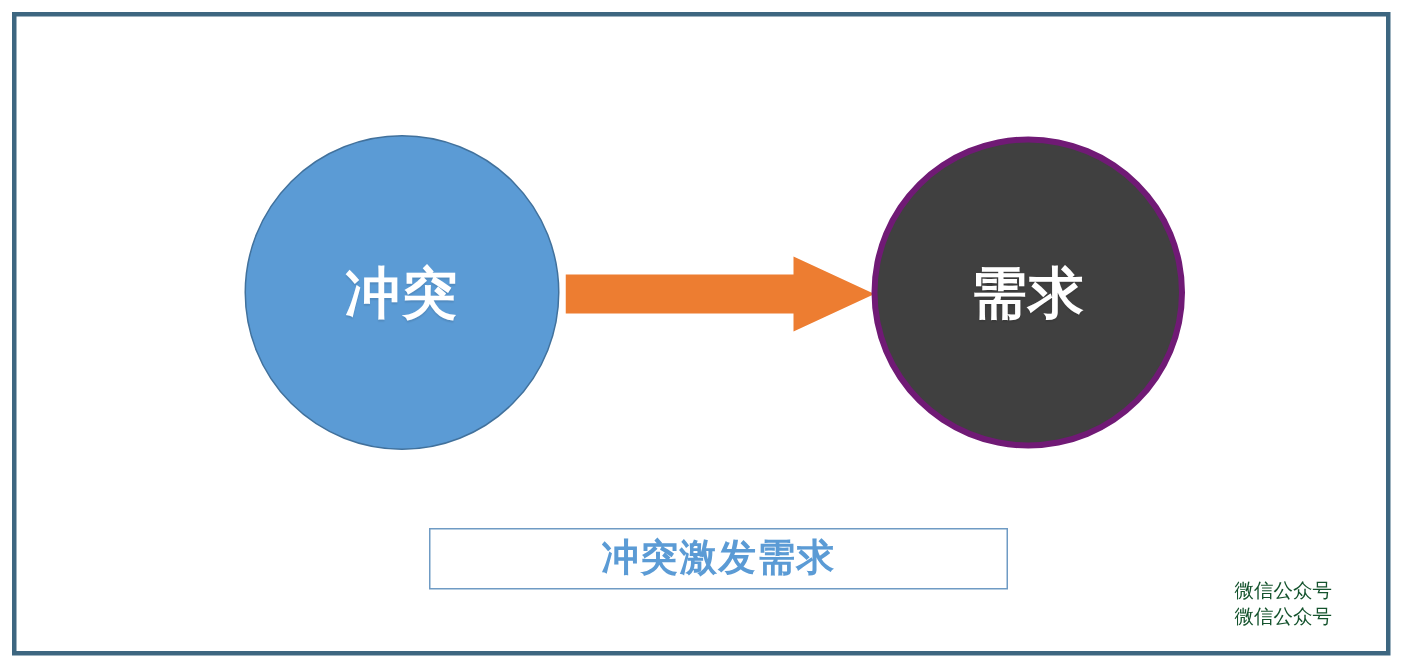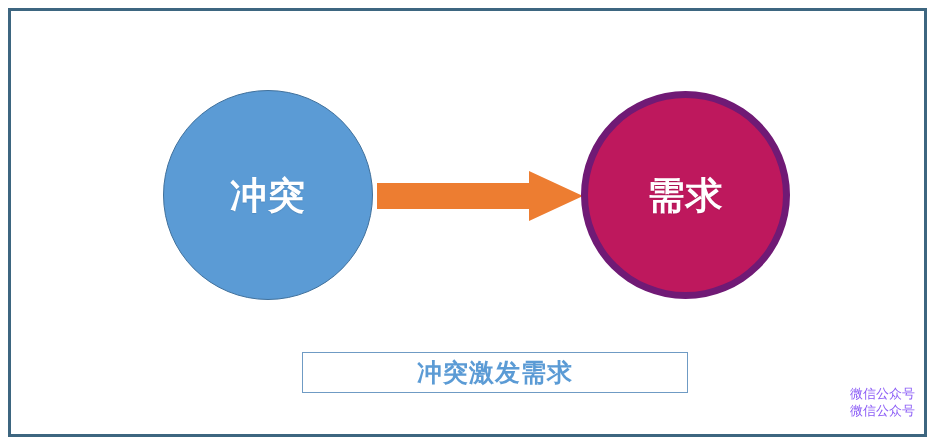--- a/index.html
+++ b/index.html
@@ -49,22 +49,22 @@
     height: 210px;
     background: #5B9BD5;
     border: 1px solid #41719C;
   }
 
   #circle-demand {
     left: 570px;
     top: 80px;
     width: 209px;
     height: 208px;
-    background: #be185d;
-    border: 7px solid #701a75;
+    background: #404040;
+    border: 4px solid #701a75;
   }
 
   .circle-label {
     color: #ffffff;
     font-size: 37px;
     font-weight: bold;
     letter-spacing: 1px;
     line-height: 1;
     user-select: none;
     text-shadow: 0 1px 1px rgba(0,0,0,0.10);
@@ -76,21 +76,21 @@
     left: 366px;
     top: 157px;
     width: 208px;
     height: 56px;
   }
   #arrow svg { display: block; }
 
   
   #caption-box {
     position: absolute;
-    left: 291px;
+    left: 275px;
     top: 341px;
     width: 386px;
     height: 41px;
     border: 1px solid #6F9BC4;
     box-sizing: border-box;
     display: flex;
     align-items: center;
     justify-content: center;
     background: #ffffff;
   }
@@ -99,24 +99,24 @@
     font-size: 25px;
     font-weight: bold;
     letter-spacing: 1px;
     line-height: 1;
     user-select: none;
   }
 
   
   #watermark {
     position: absolute;
-    right: 9px;
+    right: 36px;
     bottom: 14px;
     text-align: center;
-    color: #8b5cf6;
+    color: #14532d;
     font-size: 13px;
     line-height: 1.35;
     user-select: none;
   }
   #watermark div { white-space: nowrap; }
 </style>
 </head>
 <body>
 
 <div id="slide">

